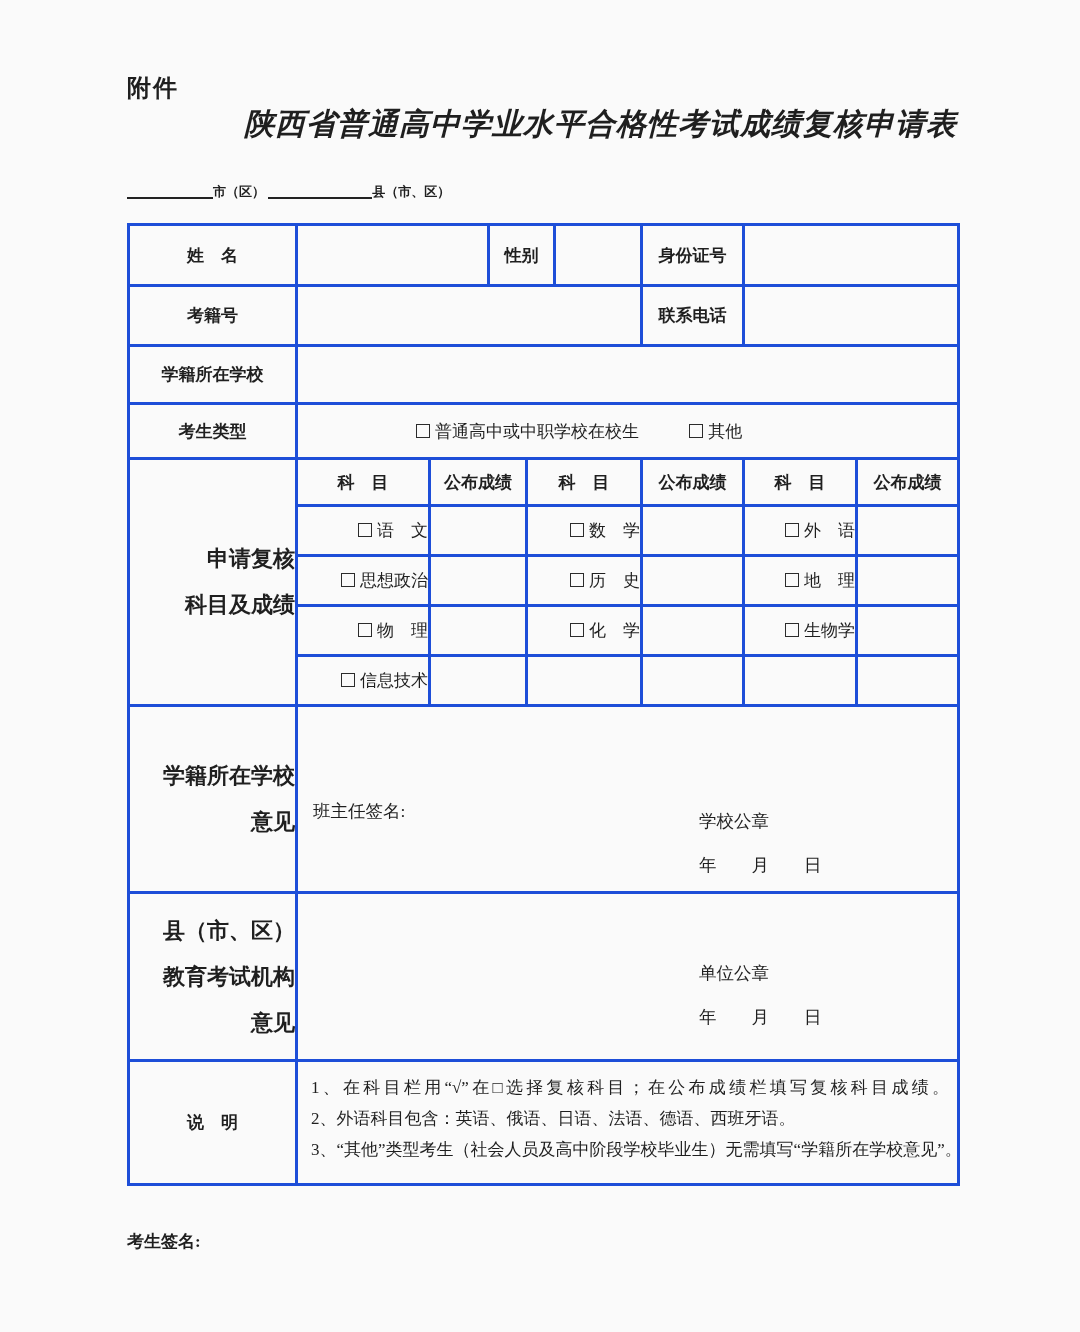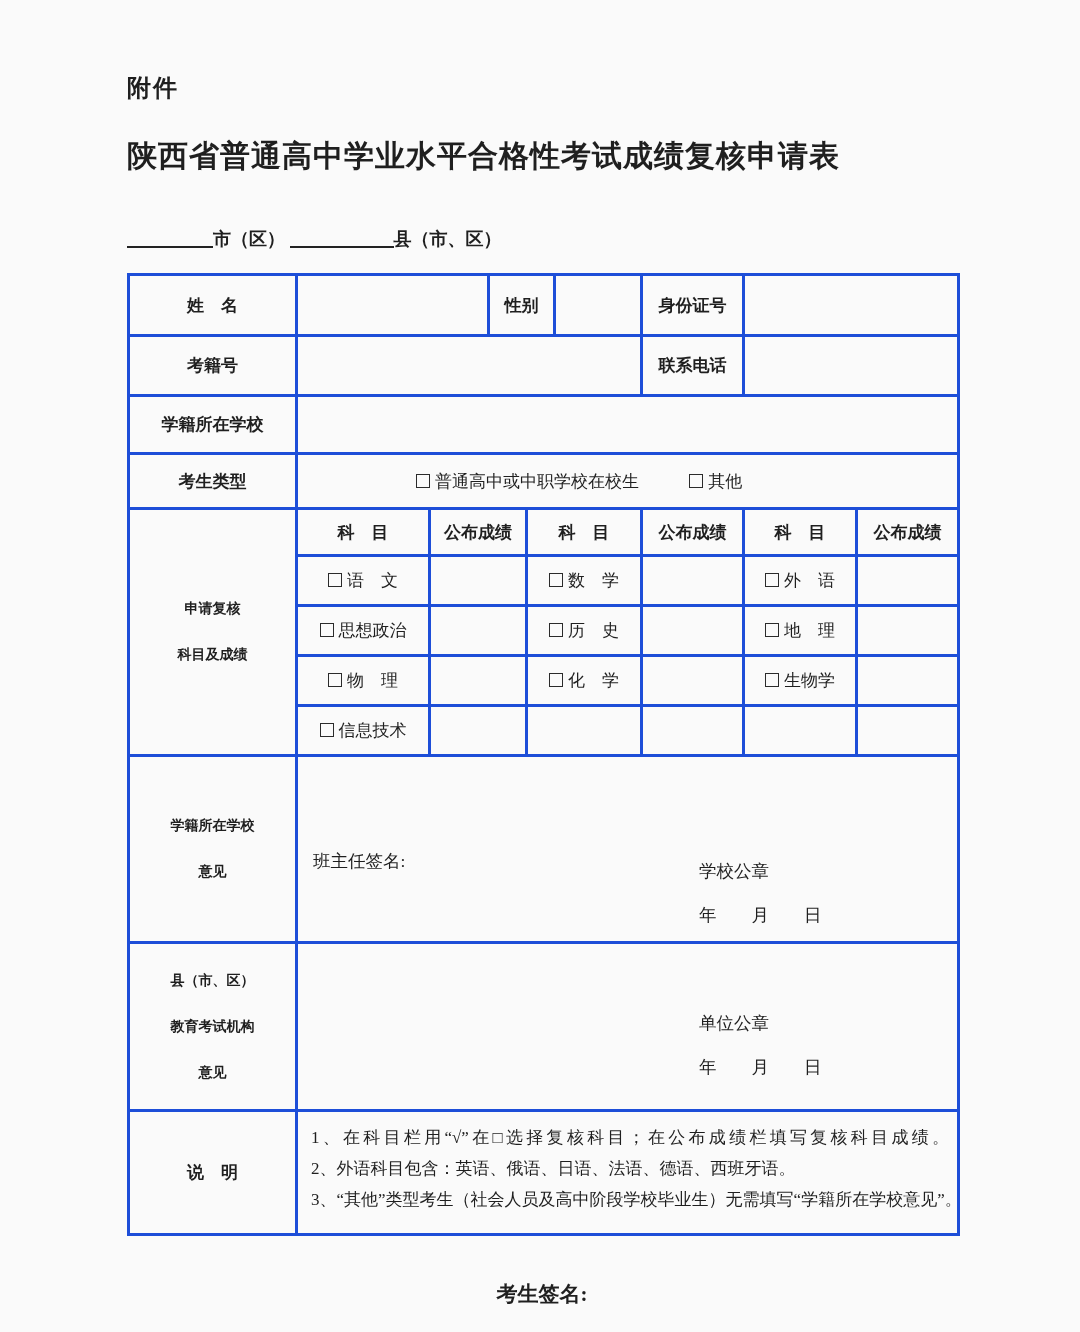--- a/index.html
+++ b/index.html
@@ -14,29 +14,29 @@
   }
   .content { margin-left: 127px; width: 830px; }
 
   .attachment {
     padding-top: 72px;
     font-size: 24px;
     font-weight: 600;
     letter-spacing: 2px;
   }
   .doc-title {
-    margin-top: 32px;
-    text-align: left;
+    text-align: right;
     font-size: 30px;
     font-weight: 700;
     letter-spacing: 1px;
+    font-style: italic;
   }
   .region-line {
-    margin-top: 50px;
-    font-size: 18px;
+    margin-top: 34px;
+    font-size: 13px;
     font-weight: 700;
   }
   .blank-line {
     display: inline-block;
     border-bottom: 2px solid #222;
     height: 20px;
     vertical-align: -3px;
   }
   .blank-city { width: 86px; }
   .blank-county { width: 104px; }
@@ -51,22 +51,22 @@
     border: 3px solid #1d4ed8;
     font-size: 17px;
     vertical-align: middle;
     overflow: hidden;
   }
   td.lbl {
     text-align: center;
     font-weight: 700;
     font-size: 18px;
   }
-  td.ctr { text-align: center; }
-  .stack-label div { line-height: 46px; font-weight: 700; font-size: 14px; }
+  td.ctr { text-align: right; }
+  .stack-label div { line-height: 46px; font-weight: 700; font-size: 22px; }
 
   .checkbox {
     display: inline-block;
     width: 14px; height: 14px;
     border: 1.5px solid #2b2b2b;
     vertical-align: -1px;
     margin-right: 5px;
     background: transparent;
   }
   .type-cell { padding-left: 118px; }
@@ -79,22 +79,22 @@
   .seal-block .date { font-size: 17.5px; margin-top: 20px; }
   .seal-block-county { bottom: 30px; }
 
   .notes-cell { padding: 10px 8px 18px 13px; vertical-align: middle; }
   .note-line { font-size: 17px; line-height: 31px; white-space: nowrap; }
   .note-justify { white-space: normal; text-align: justify; text-align-last: justify; text-justify: inter-character; }
 
   .footer-line {
     margin-top: 44px;
     display: flex;
-    align-items: center;
-    font-size: 21px;
+    align-items: flex-start;
+    font-size: 17px;
     font-weight: 700;
     flex-direction: column;
   }
   .footer-right { margin-left: auto; padding-right: 22px; }
   .footer-date { margin-left: 56px; }
 </style>
 </head>
 <body>
 
 <div class="page">

